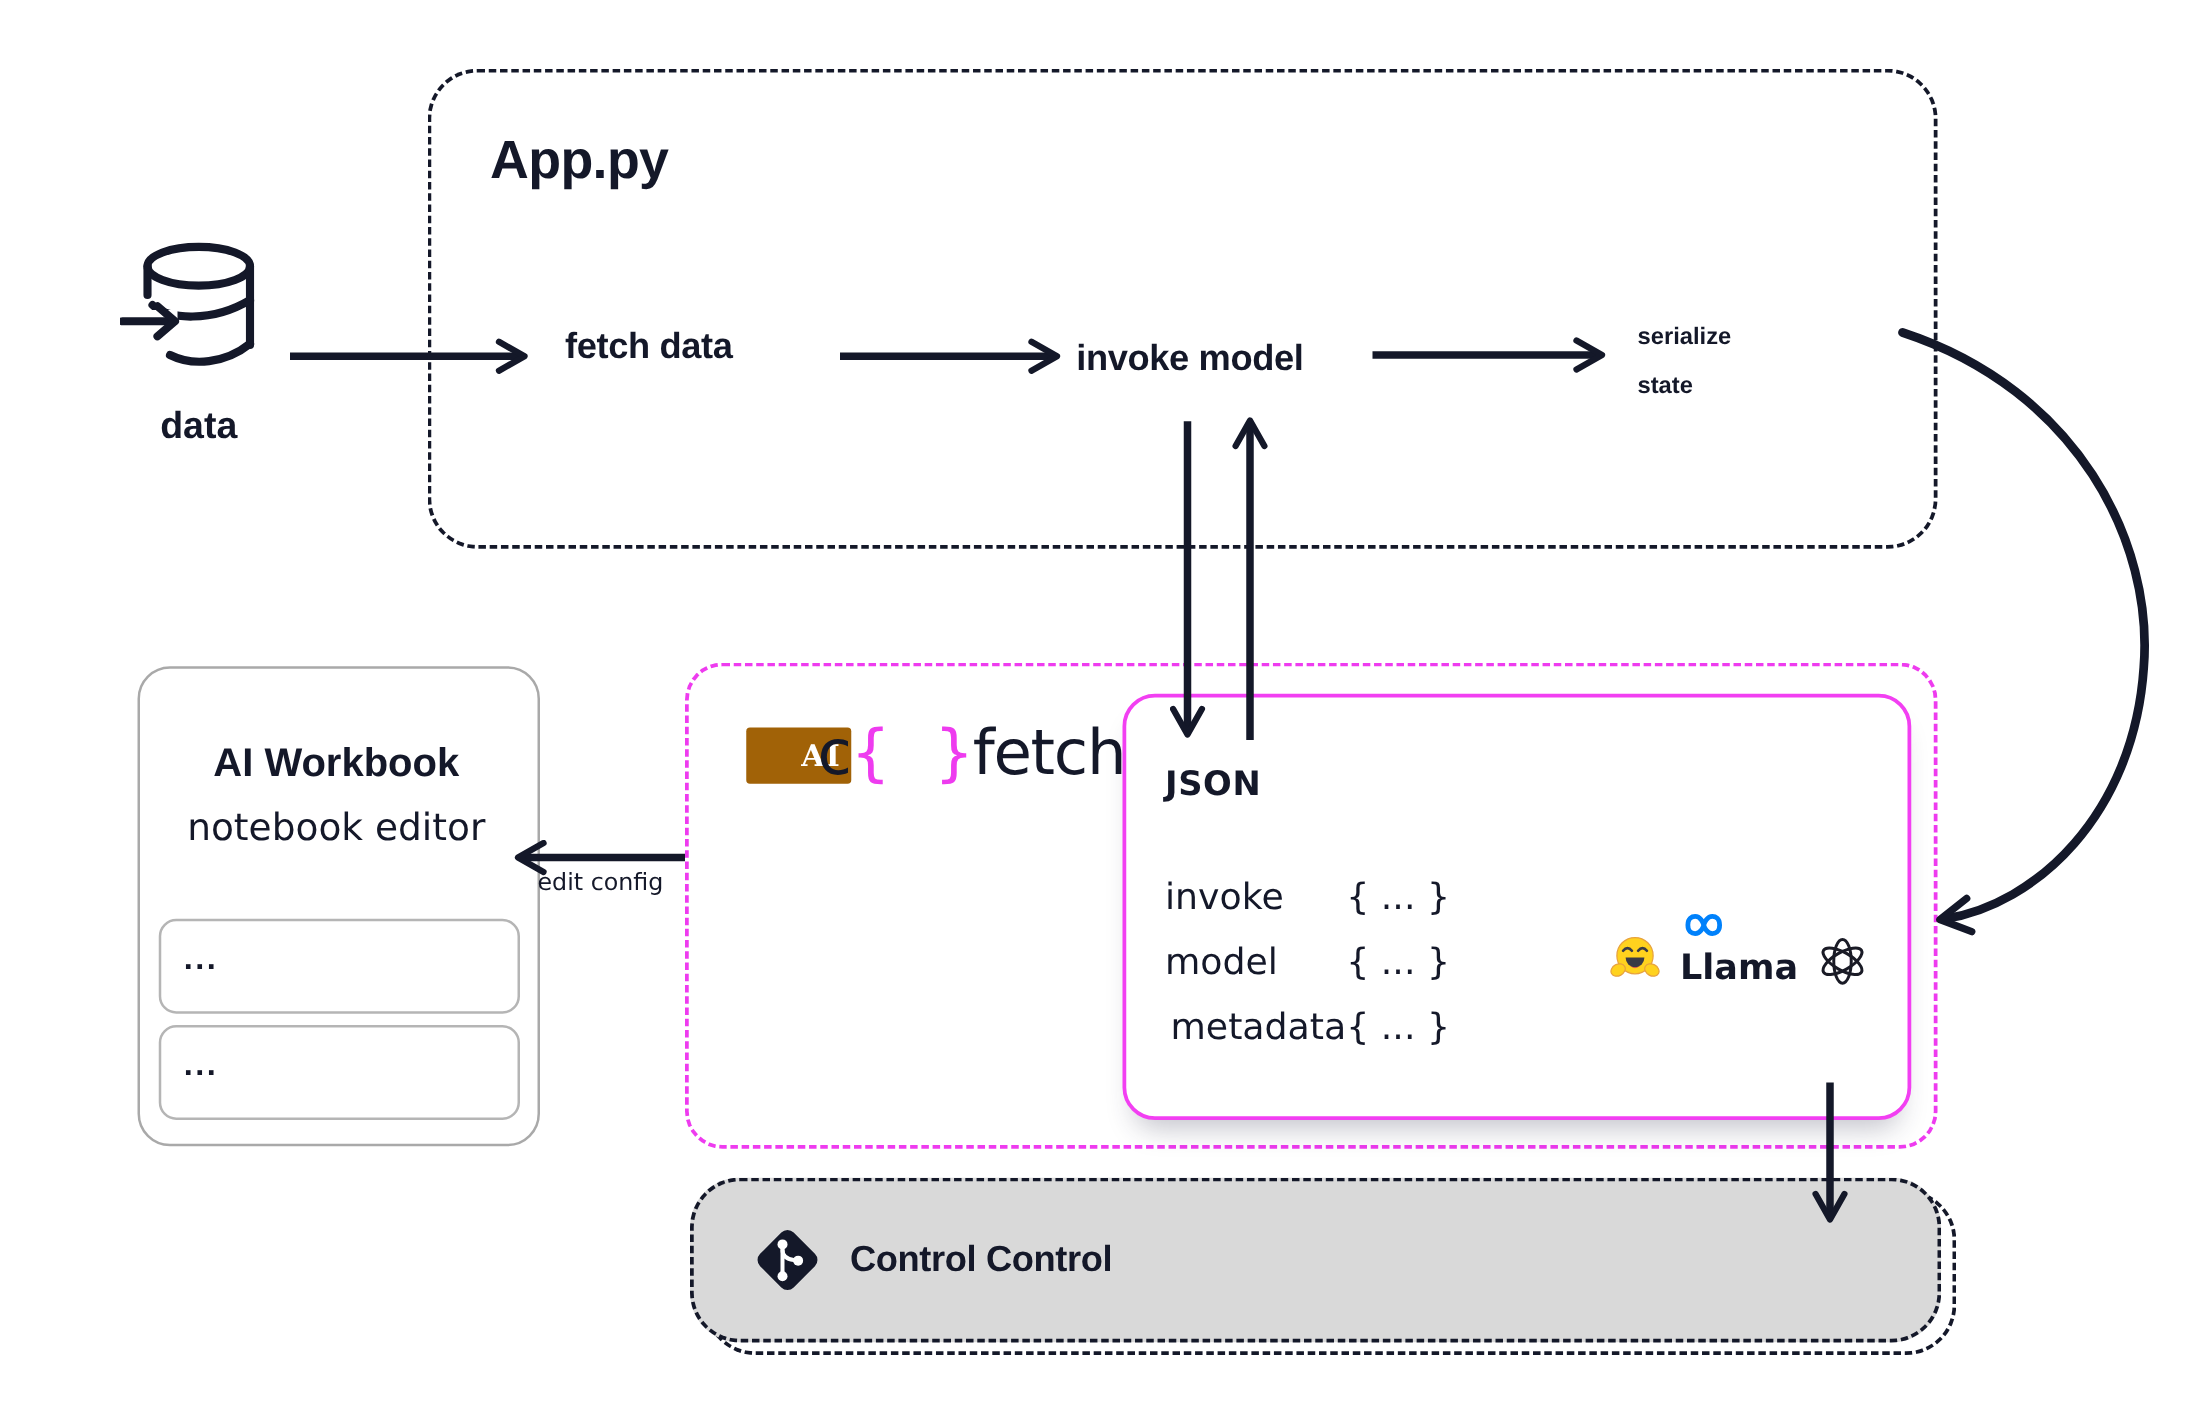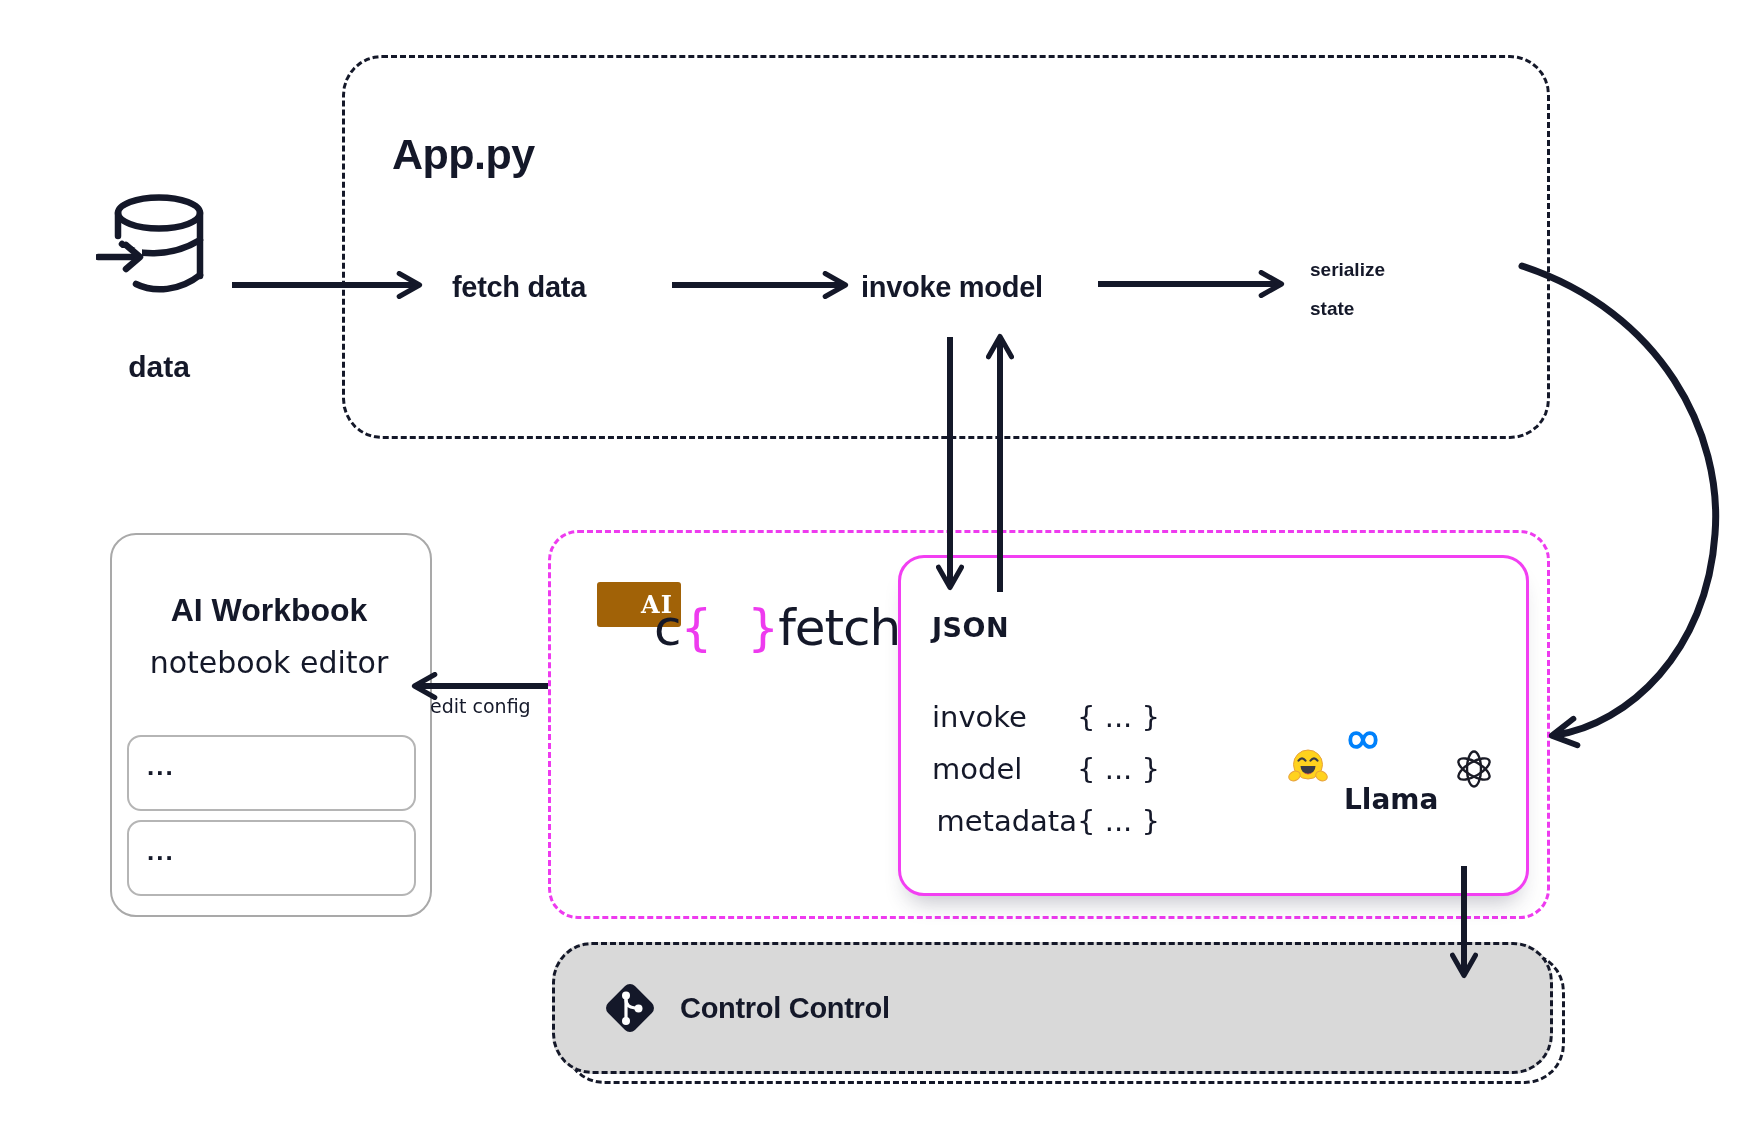--- a/index.html
+++ b/index.html
@@ -1,19 +1,19 @@
 <!DOCTYPE html>
 <html><head>
 <meta charset="utf-8">
 <style>
   html,body{margin:0;padding:0;background:#ffffff;}
   body{font-family:"Liberation Sans",sans-serif;color:#141829;}
   .stage{position:relative;width:1760px;height:1138px;background:#ffffff;overflow:hidden;}
   .abs{position:absolute;}
-  .ink{color:#141829;margin-top:26px;}
+  .ink{color:#141829;}
   
   .app-box{left:342px;top:55px;width:1202px;height:378px;border:3px dashed #141829;border-radius:40px;}
   .config-box{left:548px;top:530px;width:996px;height:383px;border:3px dashed #EE3BEF;border-radius:30px;}
   .json-panel{left:898px;top:555px;width:625px;height:335px;background:#fff;border:3px solid #F23FF2;border-radius:26px;
               box-shadow:0 16px 22px -10px rgba(40,40,70,.28);}
   .workbook{left:110px;top:533px;width:318px;height:380px;background:#fff;border:2.5px solid #a9a9a9;border-radius:26px;}
   .wb-cell{width:285px;height:72px;border:2.5px solid #b5b5b5;border-radius:14px;background:#fff;}
   .vc-ghost{left:564px;top:952px;width:995px;height:126px;border:3.5px dashed #141829;border-radius:40px;}
   .vc-bar{left:552px;top:942px;width:995px;height:126px;background:#D9D9D9;border:3.5px dashed #141829;border-radius:40px;}
   
@@ -58,21 +58,21 @@
       </g>
       <path d="M0 65 H46" stroke="#ffffff" stroke-width="18" fill="none"></path>
       <g stroke="#141829" stroke-width="6.5" fill="none" stroke-linecap="round" stroke-linejoin="round">
         <path d="M2 65 H40"></path>
         <path d="M30 53 L44 65 L30 77"></path>
       </g>
     </svg>
   </div>
   <div class="abs data-label ink">data</div>
 
-  <div class="abs step" style="left:452px;top:271px;">fetch data</div>
+  <div class="abs step" style="left:452px;top:261px;">fetch data</div>
   <div class="abs step" style="left:861px;top:271px;">invoke model</div>
   <div class="abs serialize">
     <div>serialize</div>
     <div>state</div>
   </div>
 
   <div class="abs workbook"></div>
   <div class="abs wb-title">AI Workbook</div>
   <div class="abs wb-sub">notebook editor</div>
   <div class="abs wb-cell" style="left:127px;top:735px;">

